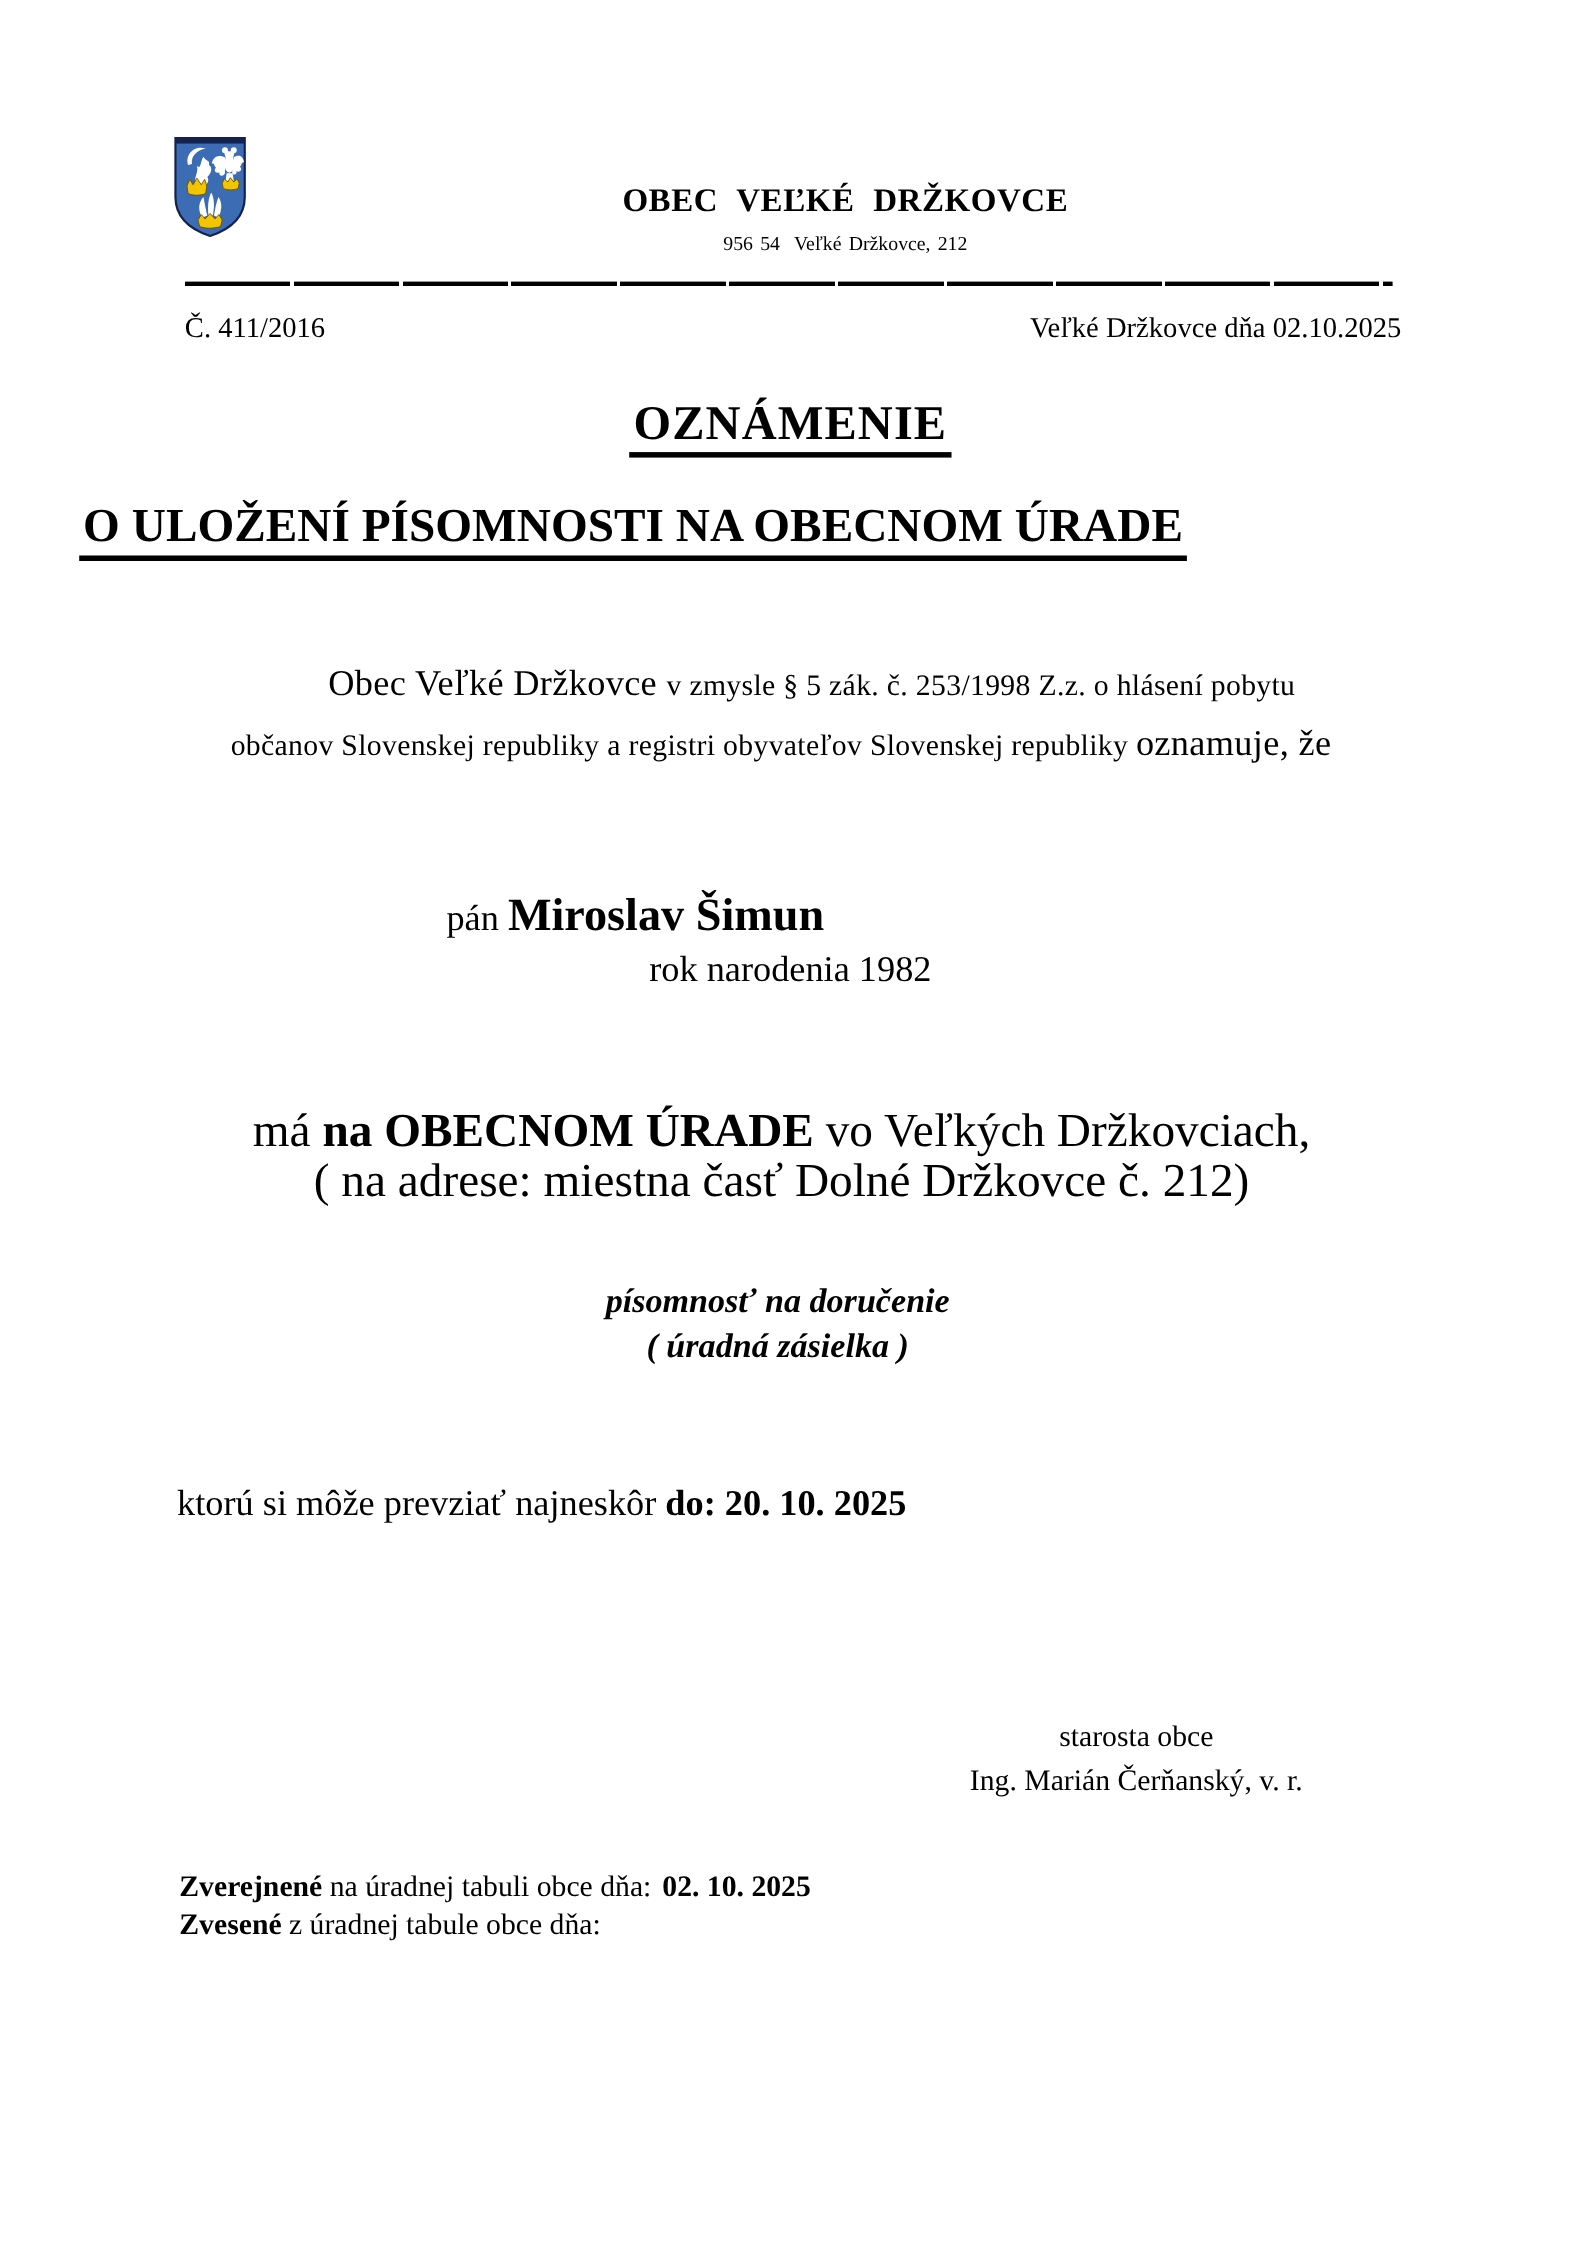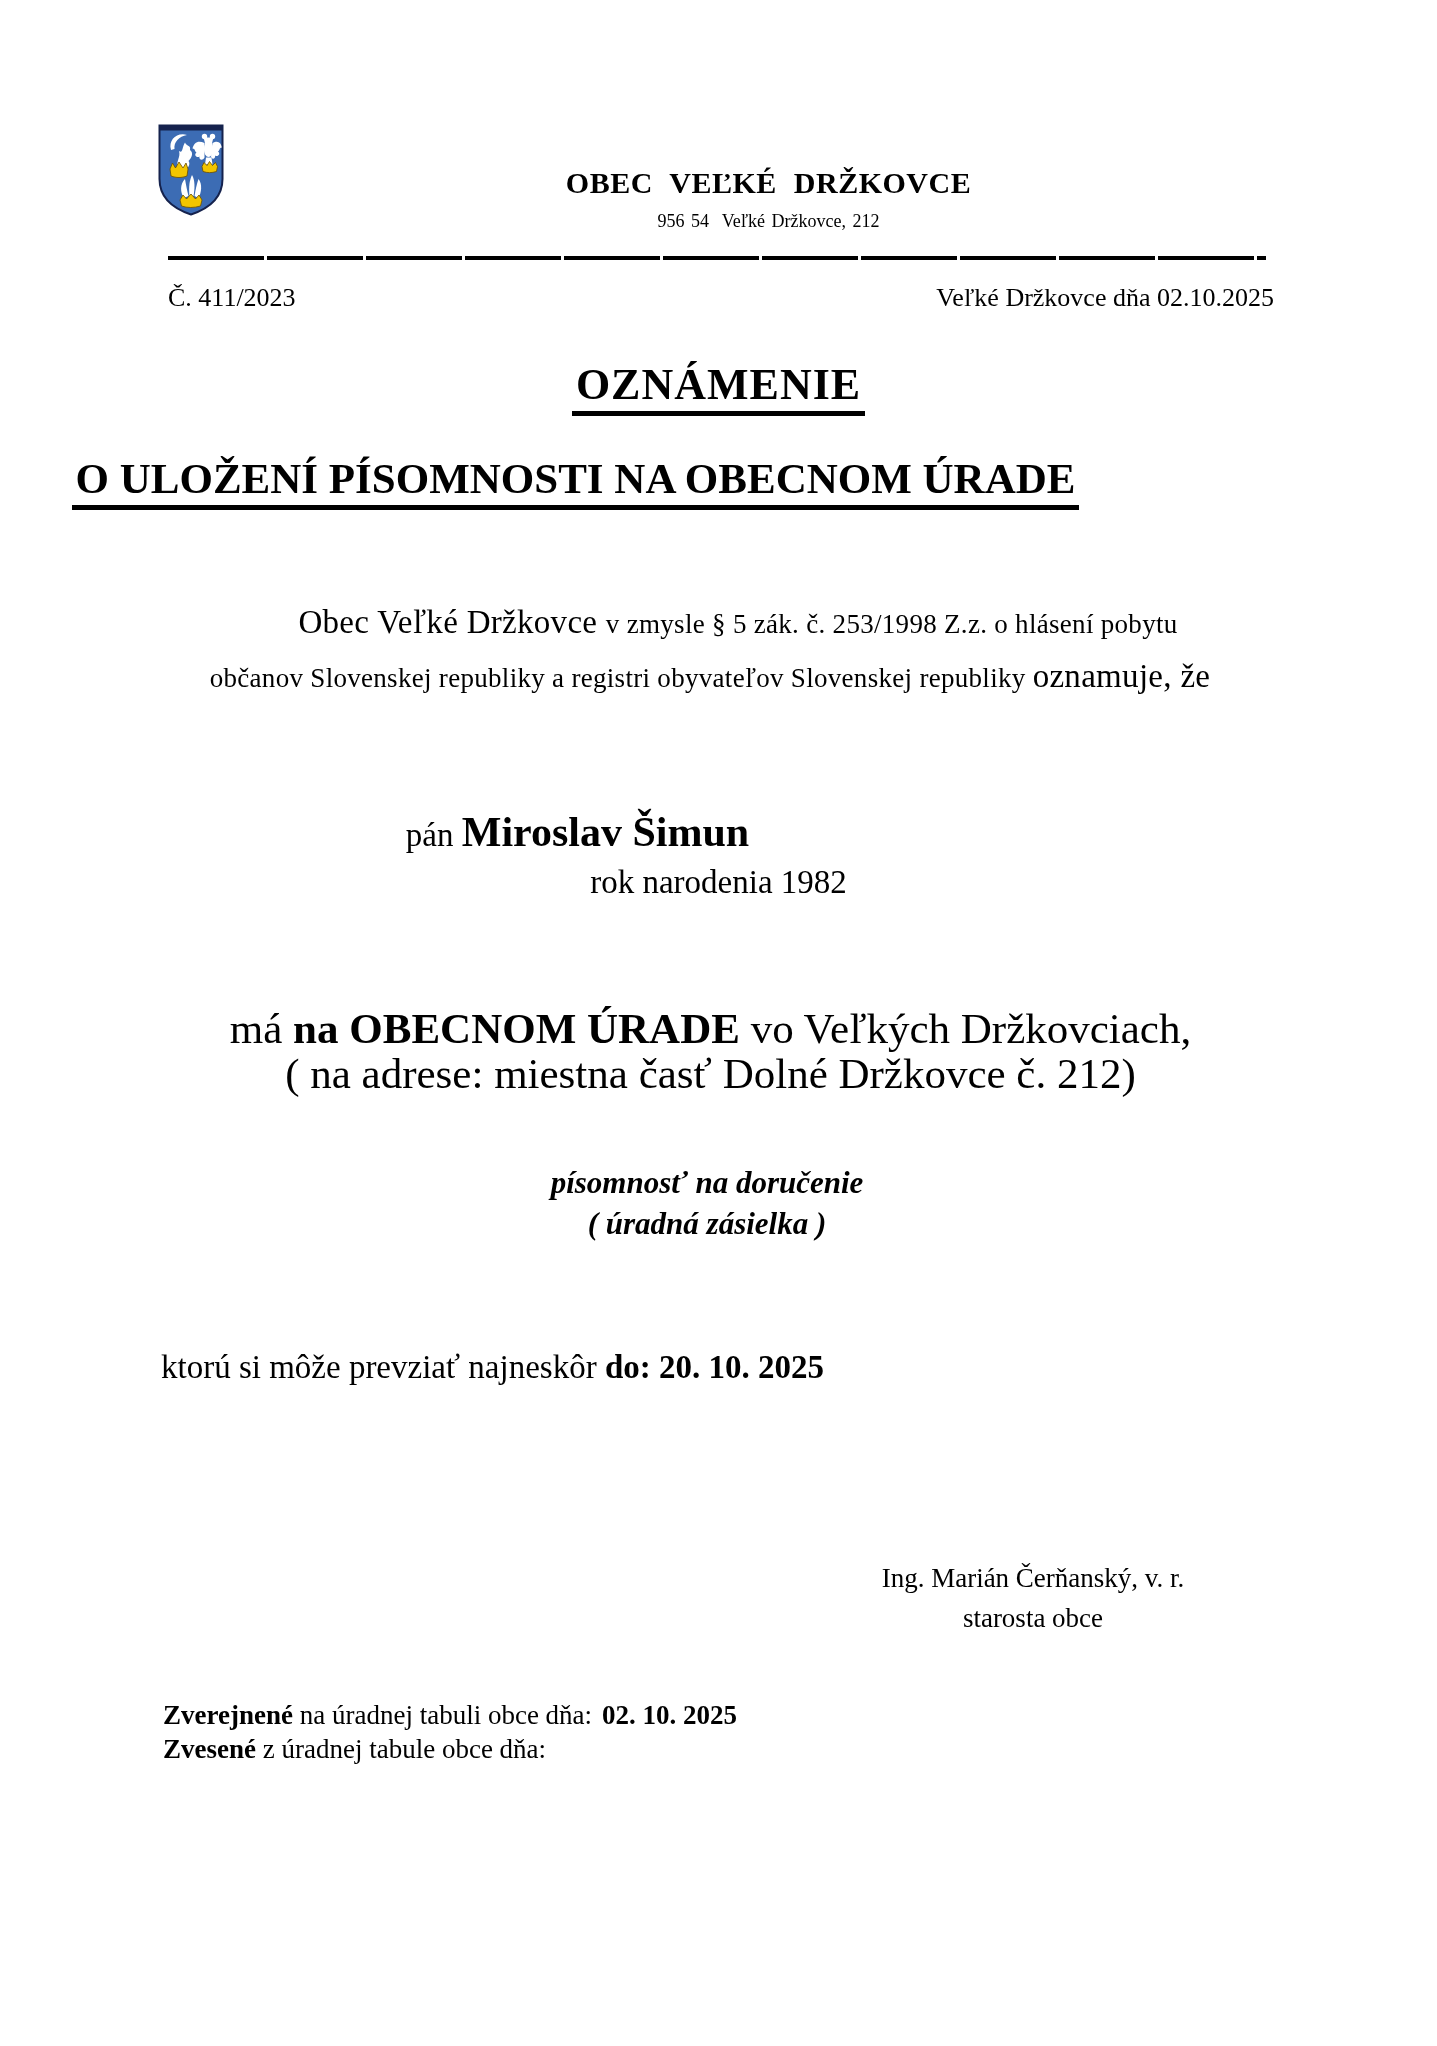--- a/index.html
+++ b/index.html
@@ -94,21 +94,21 @@
     </g>
 
     <path class="crest-crown" d="M22,76 L25,71 L28.5,75 L33,70 L37.5,75 L41,71 L44,76 L42.5,82 C35.5,84 29.5,84 23.5,82 Z"></path>
   </svg>
 
   <div class="org-name">OBEC VEĽKÉ DRŽKOVCE</div>
   <div class="org-address">956 54&nbsp; Veľké Držkovce, 212</div>
   <div class="rule"></div>
 
   <div class="ref-row">
-    <span>Č. 411/2023</span>
+    <span>Č. 411/2016</span>
     <span>Veľké Držkovce dňa 02.10.2025</span>
   </div>
 
   <div class="doc-title">
     <span class="u">OZNÁMENIE</span>
   </div>
   <div class="doc-subtitle">
     <span class="u">O ULOŽENÍ PÍSOMNOSTI NA OBECNOM ÚRADE</span>
   </div>
 
@@ -136,22 +136,22 @@
   <div class="document-type">
     <div>písomnosť na doručenie</div>
     <div>( úradná zásielka )</div>
   </div>
 
   <div class="deadline">
     <span>ktorú si môže prevziať najneskôr </span><span class="bold">do: 20. 10. 2025</span>
   </div>
 
   <div class="signature">
+    <div>starosta obce</div>
     <div>Ing. Marián Čerňanský, v. r.</div>
-    <div>starosta obce</div>
   </div>
 
   <div class="footer">
     <div>
       <span class="bold">Zverejnené</span><span> na úradnej tabuli obce dňa:</span><span class="bold footer-date">02. 10. 2025</span>
     </div>
     <div>
       <span class="bold">Zvesené</span><span> z úradnej tabule obce dňa:</span>
     </div>
   </div>

